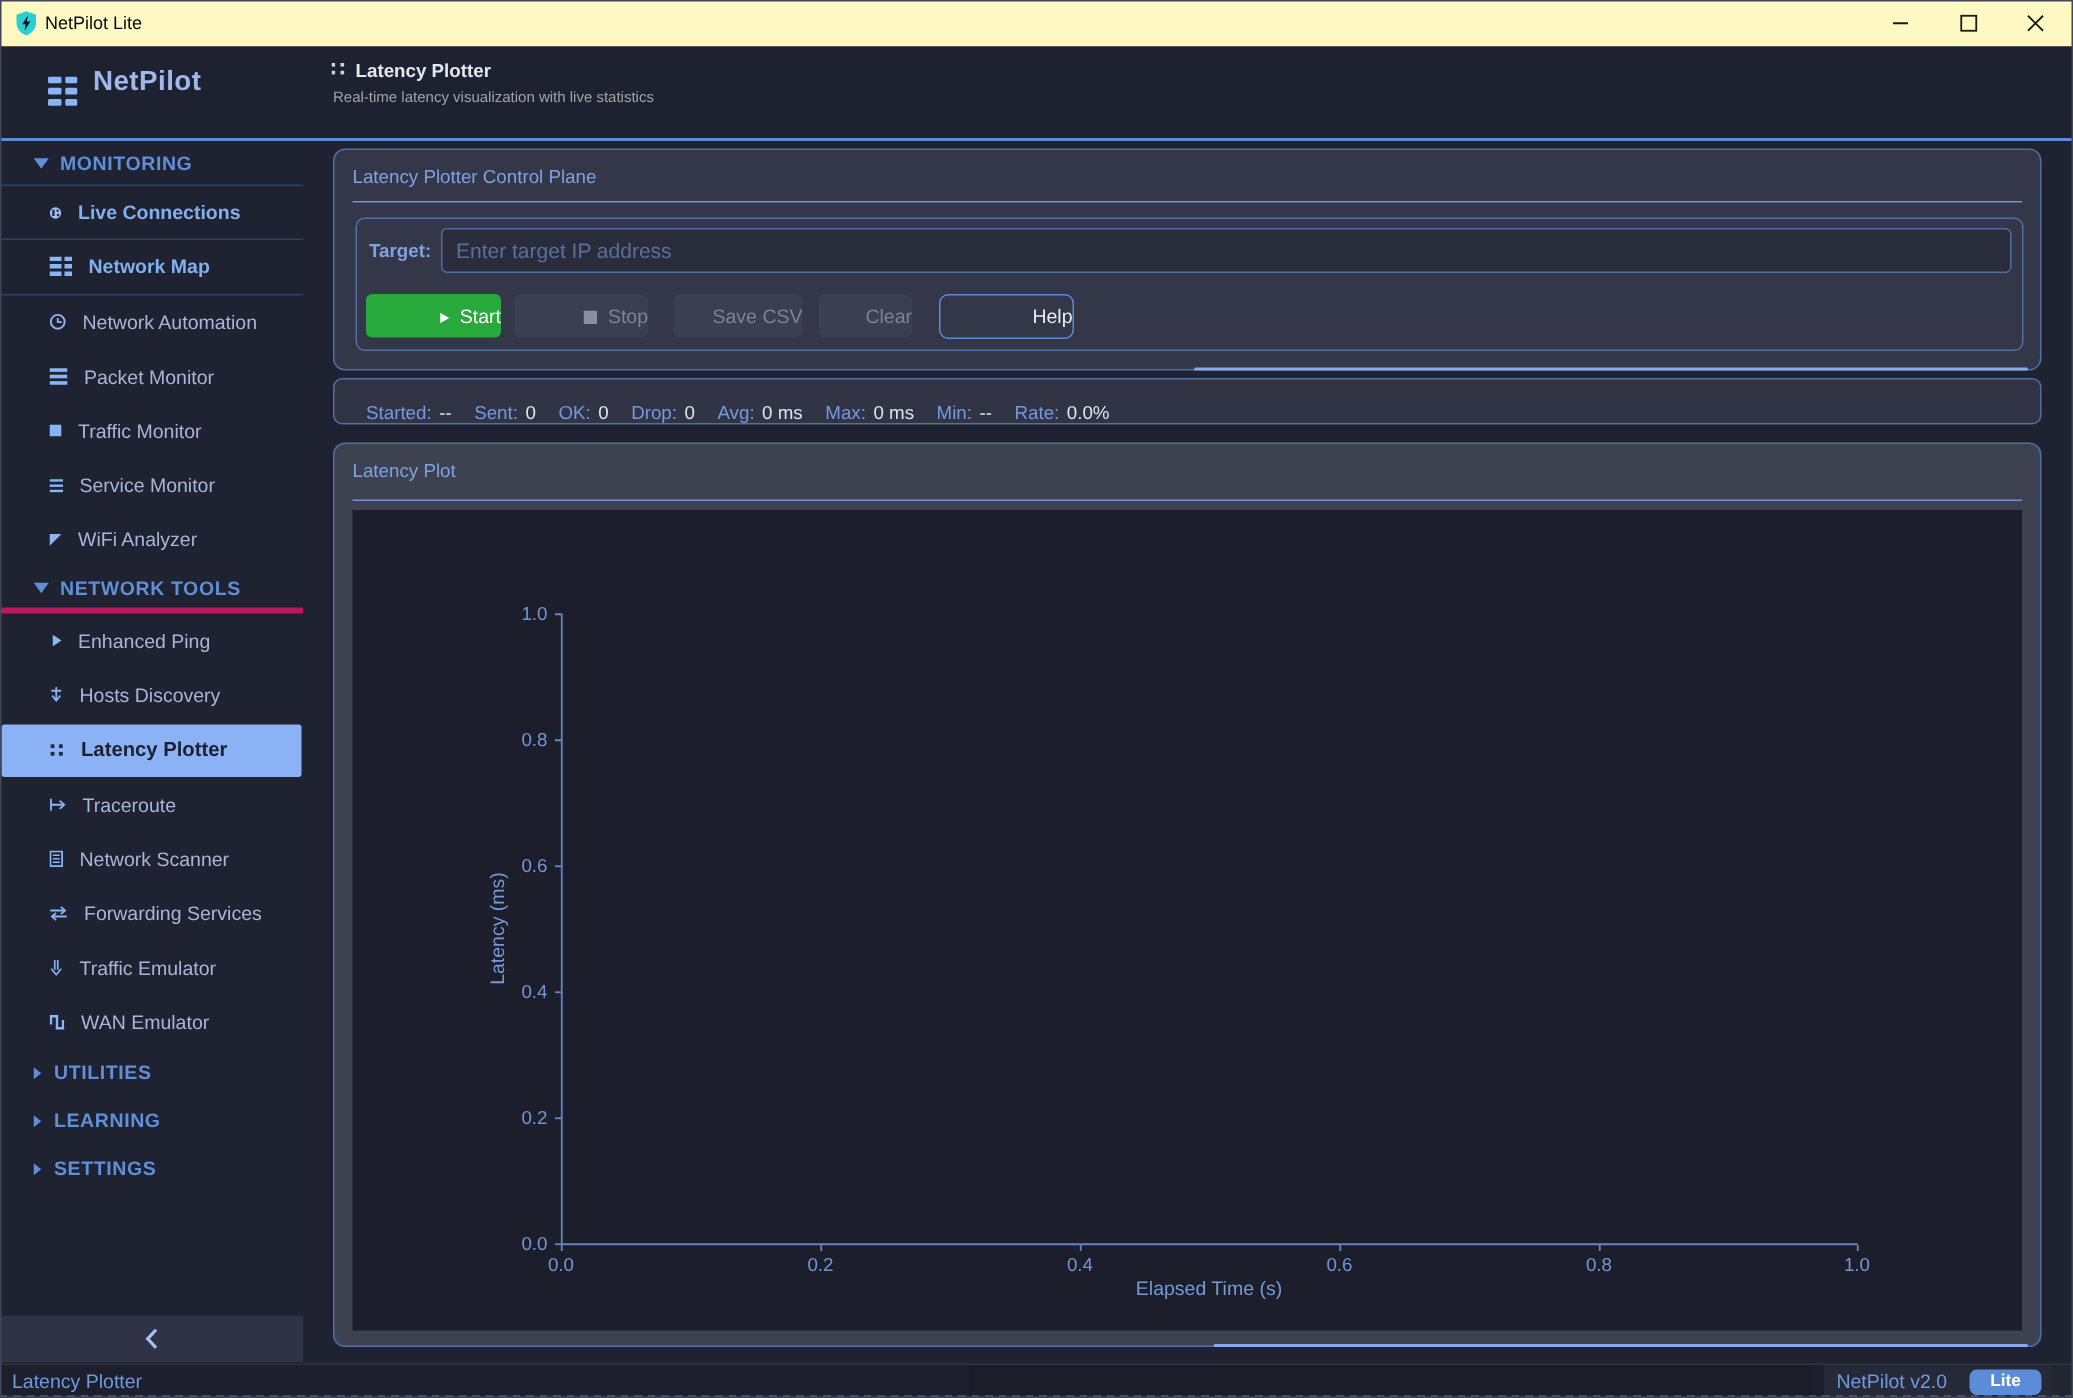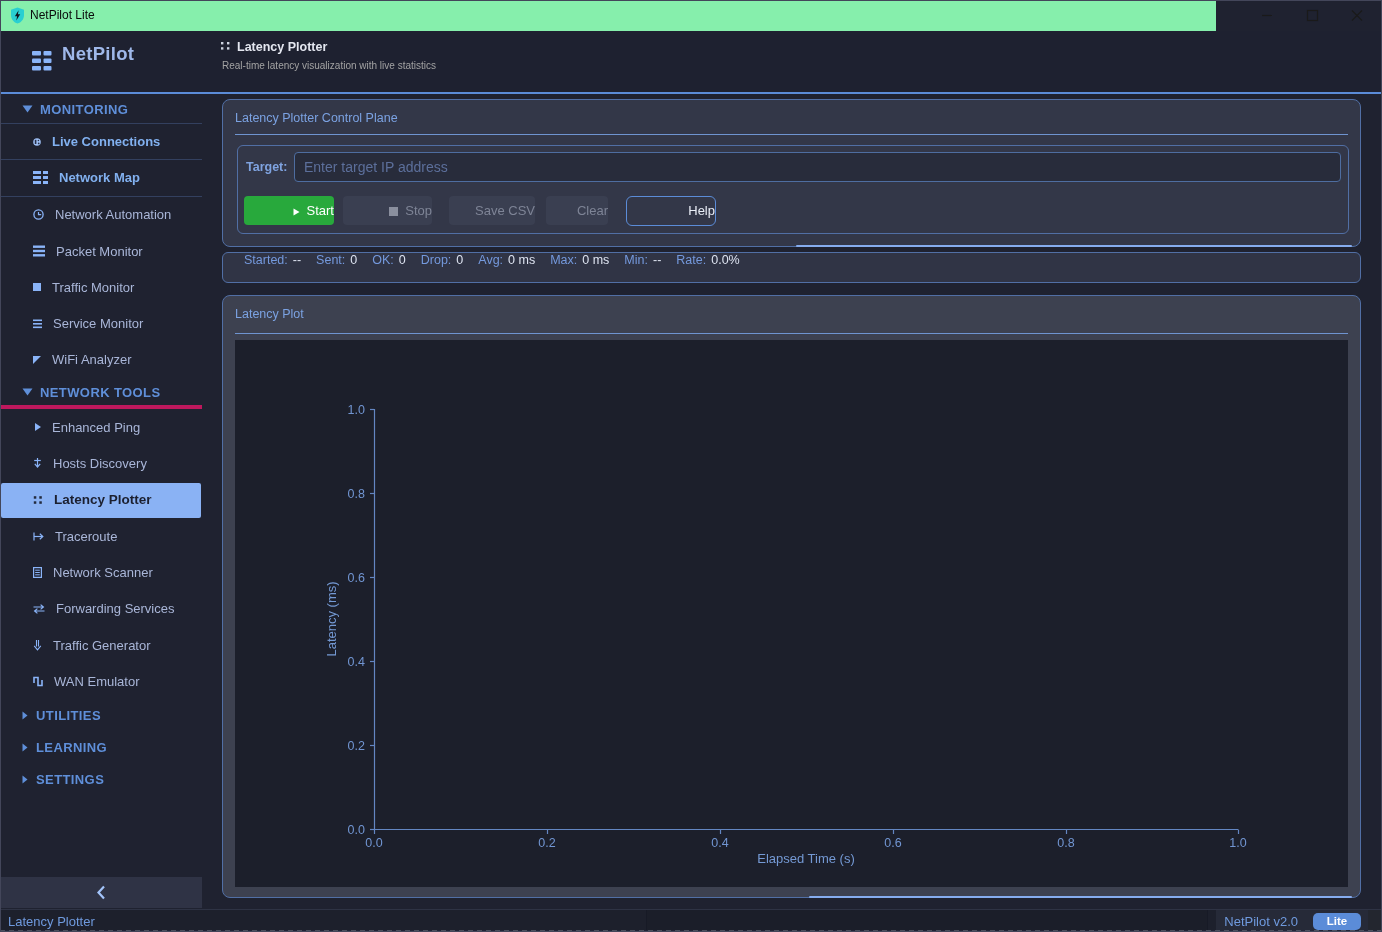--- a/index.html
+++ b/index.html
@@ -1,21 +1,21 @@
 <!DOCTYPE html>
 <html><head>
 <meta charset="utf-8">
 <style>
   * { margin:0; padding:0; box-sizing:border-box; }
   html,body { width:1382px; height:932px; }
   body { position:relative; background:#1f2230; font-family:"Liberation Sans", sans-serif; overflow:hidden; }
   .frame { position:absolute; inset:0; border:1px solid #43465A; pointer-events:none; z-index:50; }
 
   
-  .titlebar { position:absolute; left:0; top:0; width:1216px; height:31px; background:#86efac; }
+  .titlebar { position:absolute; left:0; top:0; width:1382px; height:31px; background:#fef9c3; }
   .titlebar .appicon { position:absolute; left:10px; top:7px; }
   .titlebar .apptitle { position:absolute; left:30px; top:0; height:31px; line-height:31px; font-size:12px; color:#0a0a0a; }
   .winbtn { position:absolute; top:0; width:46px; height:31px; }
 
   
   .header { position:absolute; left:0; top:31px; width:1382px; height:63px; background:#1e2130; border-bottom:2px solid #5b8cd8; }
   .logo { position:absolute; left:32px; top:20px; }
   .logotext { position:absolute; left:62px; top:12px; font-size:18.5px; font-weight:bold; color:#9fb8ea; letter-spacing:0.3px; }
   .htitleicon { position:absolute; left:221px; top:10px; }
   .htitle { position:absolute; left:237px; top:9px; font-size:12.5px; font-weight:bold; color:#e4e7f0; }
@@ -54,21 +54,21 @@
   .btnrow { position:absolute; left:6px; top:50px; height:29px; }
   .btn { position:absolute; top:0; height:29px; border-radius:4px; font-size:13px; text-align:right; line-height:29px; }
   .btn svg { vertical-align:-1px; margin-right:7px; }
   #bstart { left:0; width:90px; background:#28a93c; color:#ffffff; }
   #bstop  { left:99px; width:89px; background:#3a3f51; color:#7e8496; }
   #bsave  { left:205px; width:86px; background:#3a3f51; color:#7e8496; }
   #bclear { left:302px; width:62px; background:#3a3f51; color:#7e8496; }
   #bhelp  { left:382px; width:90px; height:30px; line-height:28px; background:transparent; border:1px solid #5b8cd8; border-radius:6px; color:#e9edf6; }
 
   #statsbar { top:158px; height:31px; background:#303445; border-radius:6px; }
-  .stats { position:absolute; left:21px; top:0; height:29px; display:flex; align-items:flex-start; gap:15px; font-size:12.5px; }
+  .stats { position:absolute; left:21px; top:0; height:29px; display:flex; align-items:flex-end; gap:15px; font-size:12.5px; }
   .stats .lb { color:#7499dd; }
   .stats .vl { color:#dde3f0; margin-left:5px; }
   .stats span.pair { white-space:nowrap; }
 
   #panel2 { top:201px; height:603px; background:#3d4150;padding-left:32px; }
   #panel2 .punder { top:37px; }
   .canvas { position:absolute; left:12px; top:44px; width:1113px; height:547px; background:#1c1f2b; }
 
   
   .statusbar { position:absolute; left:0; top:909px; width:1382px; height:23px; background:#1d202c; border-top:1px solid #2e3344; }
@@ -286,21 +286,21 @@
     <div class="item">
       <span class="ic">
         <svg width="9" height="11" viewBox="0 0 9 11">
           <g stroke="#8ab4f8" stroke-width="1.1" fill="none">
             <line x1="3.5" y1="0" x2="3.5" y2="6.5"></line>
             <line x1="5.5" y1="0" x2="5.5" y2="6.5"></line>
             <path d="M1.2 5.8 L4.5 9.8 L7.8 5.8"></path>
           </g>
         </svg>
       </span>
-      <span class="tx">Traffic Generator</span>
+      <span class="tx">Traffic Emulator</span>
     </div>
     <div class="item">
       <span class="ic">
         <svg width="10" height="11" viewBox="0 0 10 11">
           <path d="M1 7 V1.5 H5 V9.5 H9 V4" stroke="#8ab4f8" stroke-width="1.6" fill="none"></path>
         </svg>
       </span>
       <span class="tx">WAN Emulator</span>
     </div>
 

